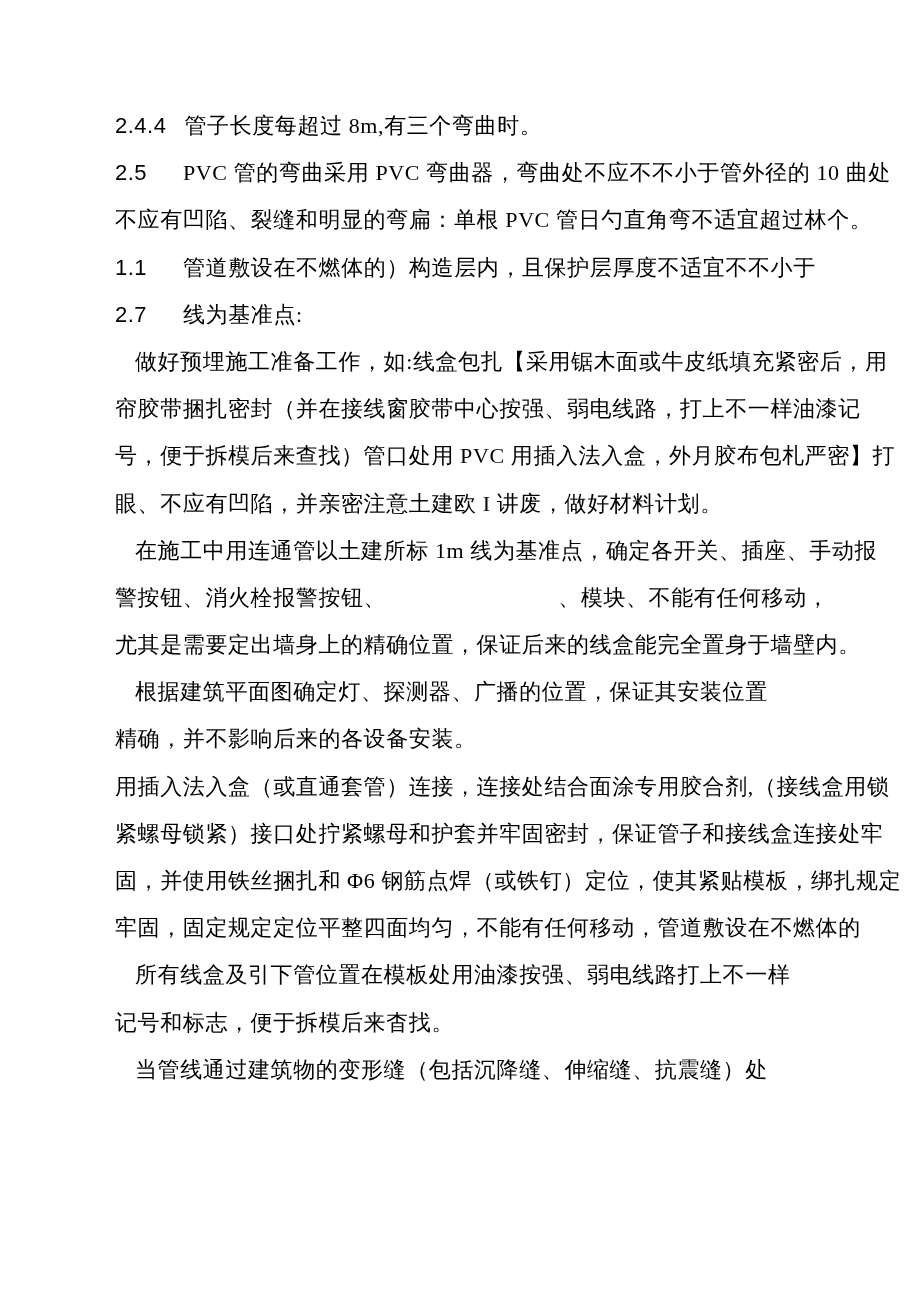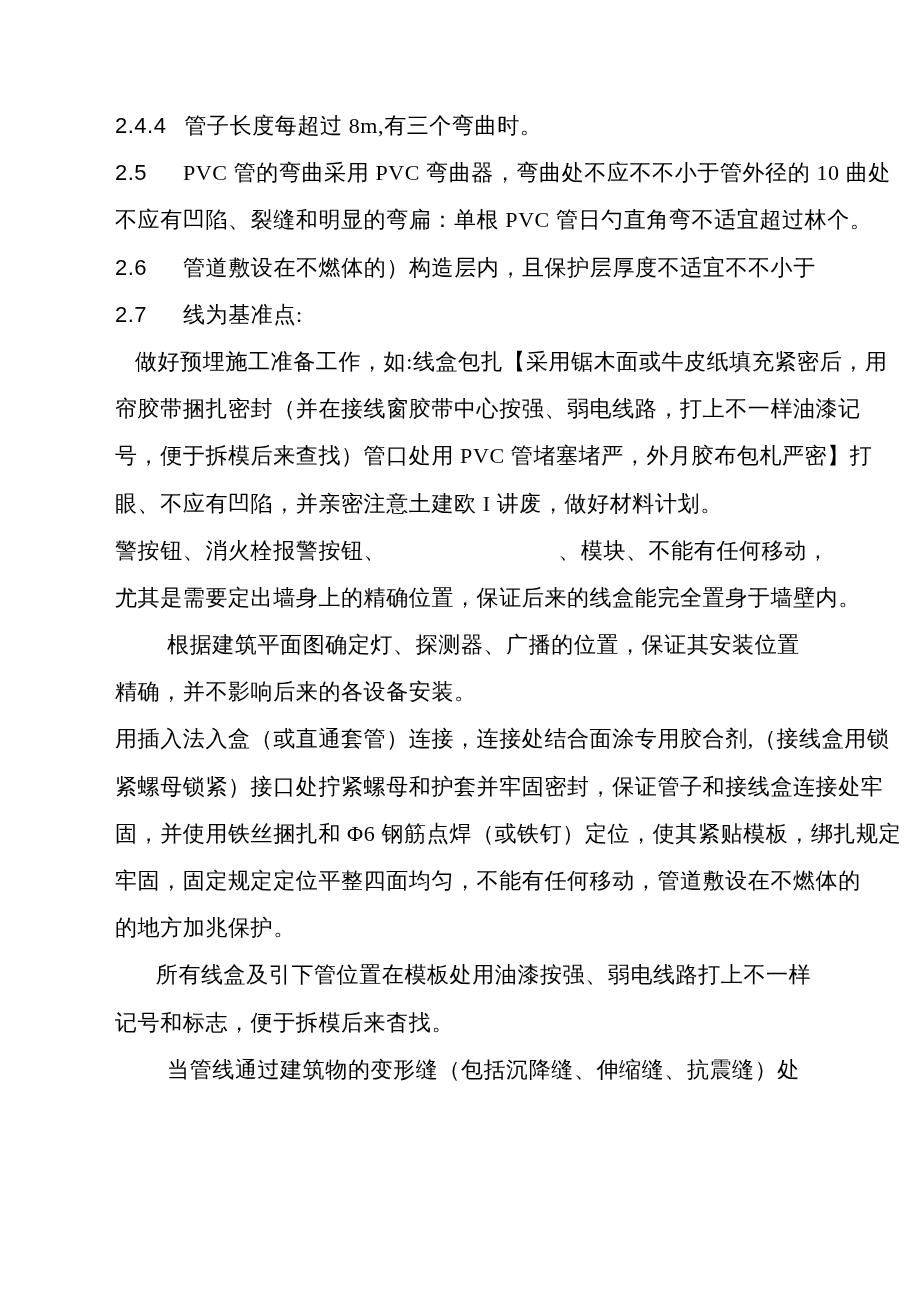--- a/index.html
+++ b/index.html
@@ -22,21 +22,20 @@
   }
   .line {
     font-size: 22px;
     line-height: 47.2px;
     height: 47.2px;
     white-space: nowrap;
     letter-spacing: 0.6px;
   }
   .line.indent {
     padding-left: 20px;
-    text-align: center;
   }
   .num {
     display: inline-block;
     min-width: 50px;
     margin-right: 18px;
     font-family: "Liberation Sans", "DejaVu Sans", sans-serif;
     letter-spacing: 0.5px;
   }
   .gap-spacer {
     display: inline-block;
@@ -44,32 +43,32 @@
   }
 </style>
 </head>
 <body>
 
 <div class="page">
   <div class="doc-body">
       <div class="line"><span class="num">2.4.4</span><span>管子长度每超过 8m,有三个弯曲时。</span></div>
       <div class="line"><span class="num">2.5</span><span>PVC 管的弯曲采用 PVC 弯曲器，弯曲处不应不不小于管外径的 10 曲处</span></div>
       <div class="line"><span>不应有凹陷、裂缝和明显的弯扁：单根 PVC 管日勺直角弯不适宜超过林个。</span></div>
-      <div class="line"><span class="num">2.6</span><span>管道敷设在不燃体的）构造层内，且保护层厚度不适宜不不小于</span></div>
+      <div class="line"><span class="num">1.1</span><span>管道敷设在不燃体的）构造层内，且保护层厚度不适宜不不小于</span></div>
       <div class="line"><span class="num">2.7</span><span>线为基准点:</span></div>
       <div class="line indent"><span>做好预埋施工准备工作，如:线盒包扎【采用锯木面或牛皮纸填充紧密后，用</span></div>
       <div class="line"><span>帘胶带捆扎密封（并在接线窗胶带中心按强、弱电线路，打上不一样油漆记</span></div>
-      <div class="line"><span>号，便于拆模后来查找）管口处用 PVC 管堵塞堵严，外月胶布包札严密】打</span></div>
+      <div class="line"><span>号，便于拆模后来查找）管口处用 PVC 用插入法入盒，外月胶布包札严密】打</span></div>
       <div class="line"><span>眼、不应有凹陷，并亲密注意土建欧 I 讲废，做好材料计划。</span></div>
+      <div class="line indent"><span>在施工中用连通管以土建所标 1m 线为基准点，确定各开关、插座、手动报</span></div>
       <div class="line"><span>警按钮、消火栓报警按钮、</span><span class="gap-spacer"></span><span>、模块、不能有任何移动，</span></div>
       <div class="line"><span>尤其是需要定出墙身上的精确位置，保证后来的线盒能完全置身于墙壁内。</span></div>
       <div class="line indent"><span>根据建筑平面图确定灯、探测器、广播的位置，保证其安装位置</span></div>
       <div class="line"><span>精确，并不影响后来的各设备安装。</span></div>
       <div class="line"><span>用插入法入盒（或直通套管）连接，连接处结合面涂专用胶合剂,（接线盒用锁</span></div>
       <div class="line"><span>紧螺母锁紧）接口处拧紧螺母和护套并牢固密封，保证管子和接线盒连接处牢</span></div>
       <div class="line"><span>固，并使用铁丝捆扎和 Φ6 钢筋点焊（或铁钉）定位，使其紧贴模板，绑扎规定</span></div>
       <div class="line"><span>牢固，固定规定定位平整四面均匀，不能有任何移动，管道敷设在不燃体的</span></div>
-      <div class="line"><span>的地方加兆保护。</span></div>
       <div class="line indent"><span>所有线盒及引下管位置在模板处用油漆按强、弱电线路打上不一样</span></div>
       <div class="line"><span>记号和标志，便于拆模后来杳找。</span></div>
       <div class="line indent"><span>当管线通过建筑物的变形缝（包括沉降缝、伸缩缝、抗震缝）处</span></div>
     </div>
 </div>
 
 </body></html>

